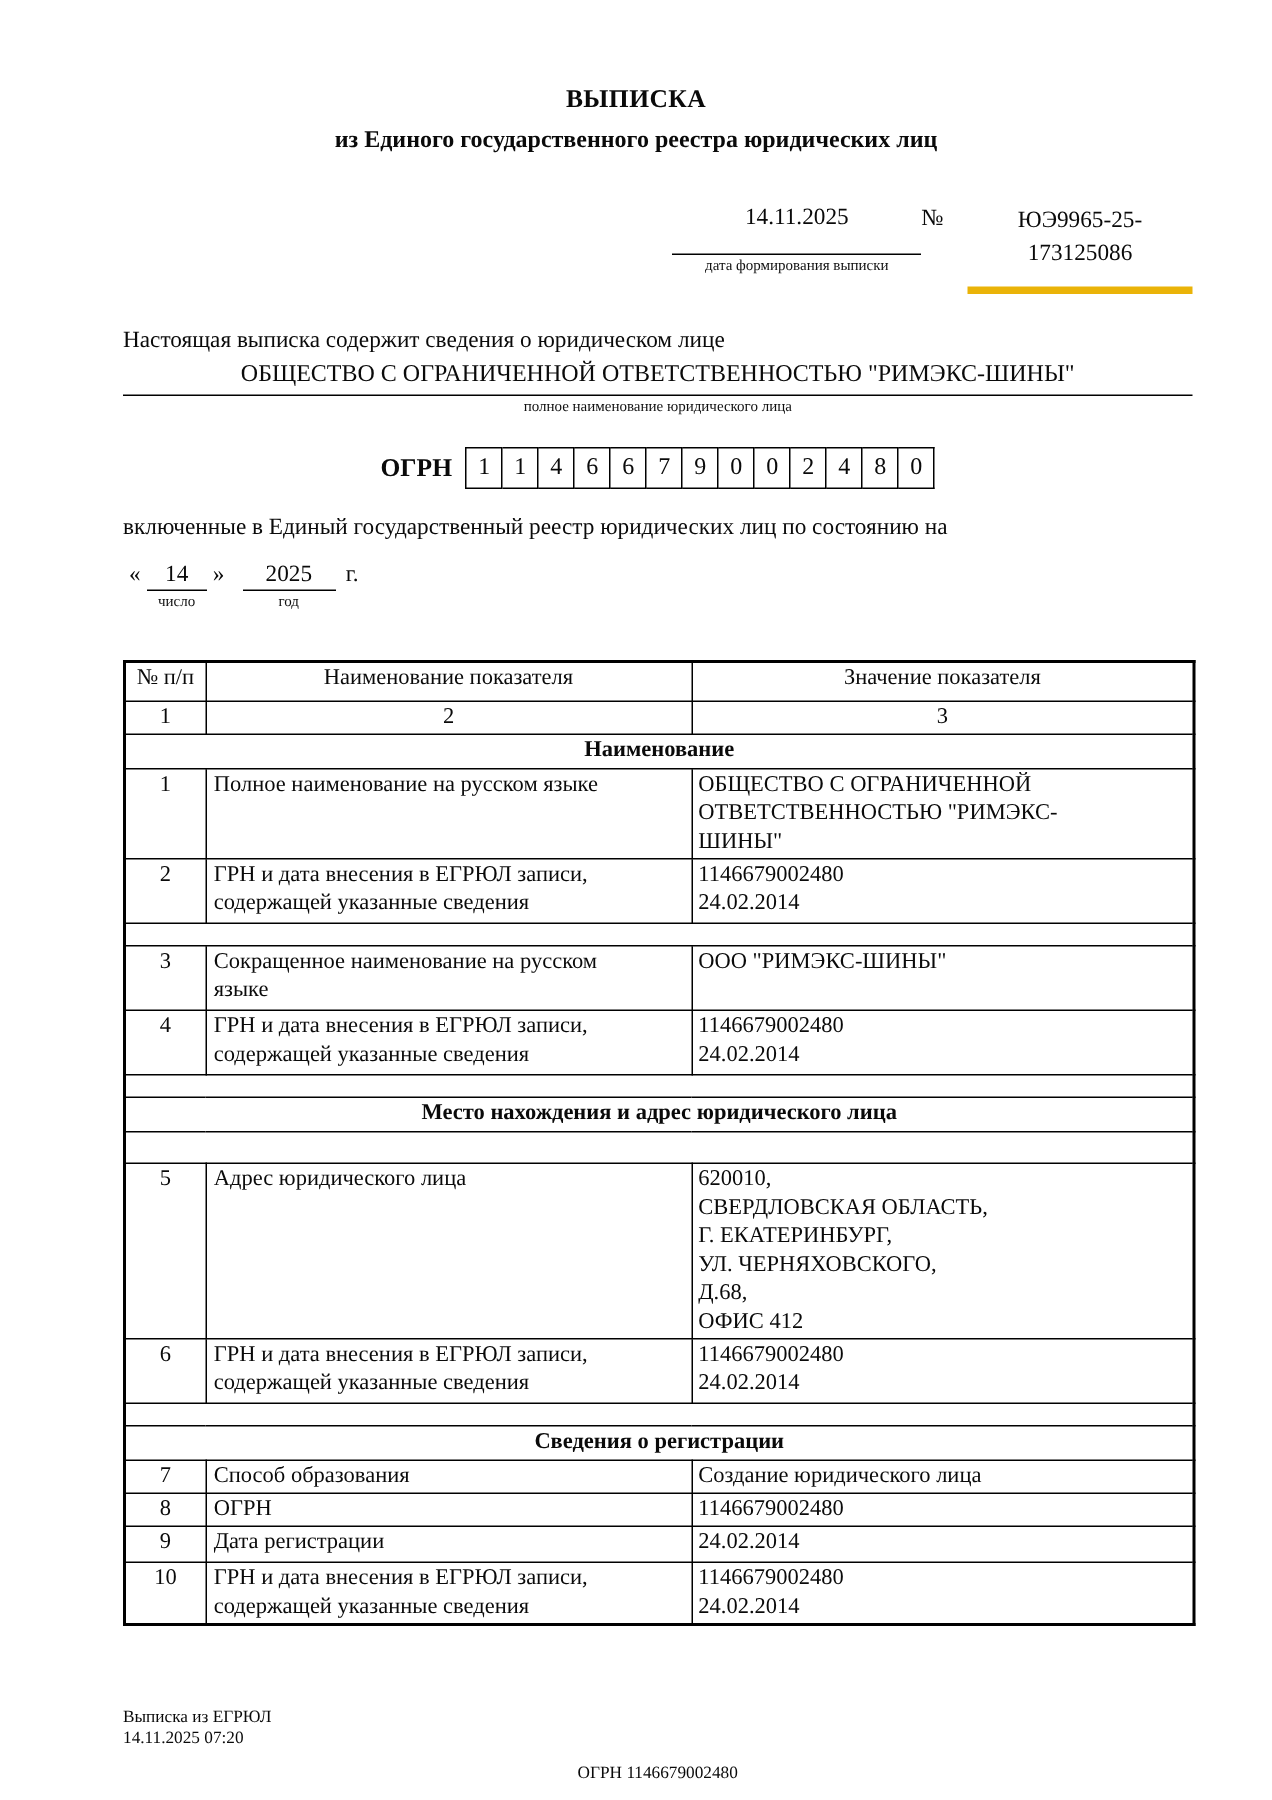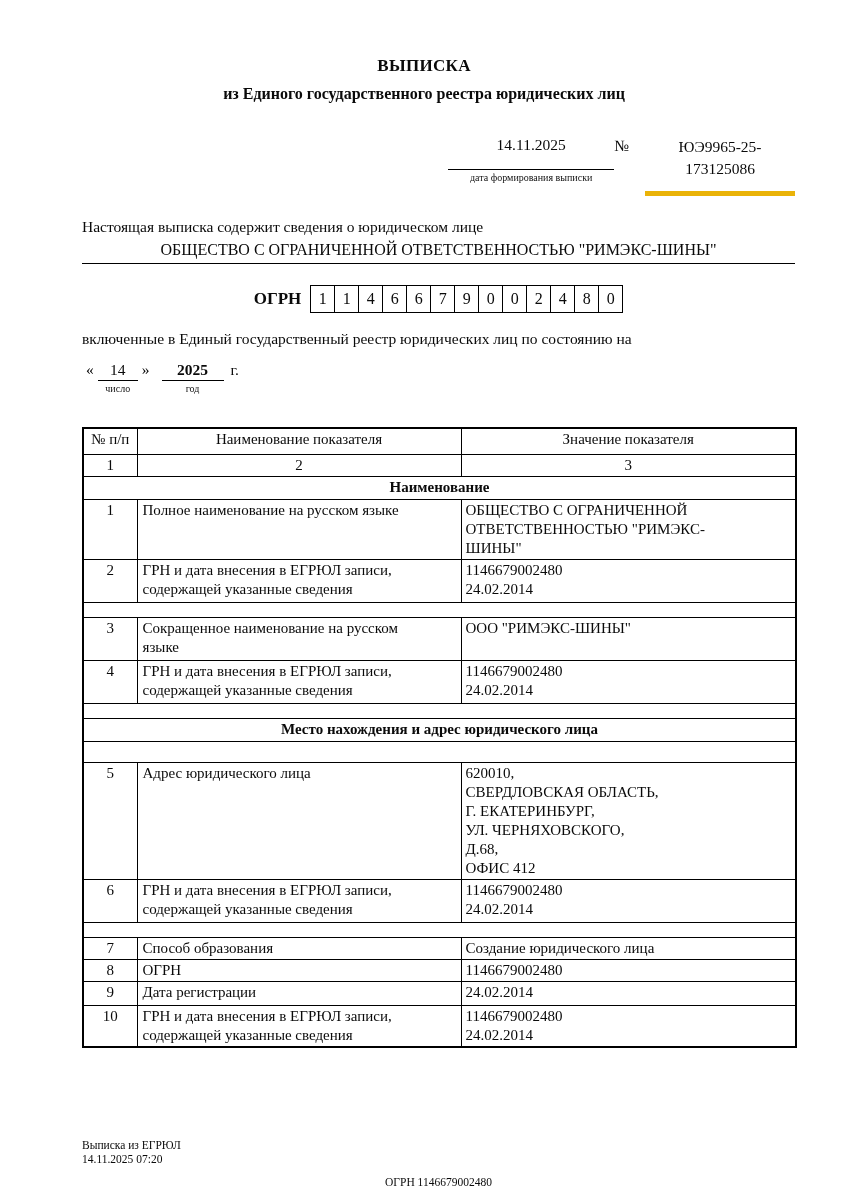--- a/index.html
+++ b/index.html
@@ -37,21 +37,21 @@
   .included { margin: 17px 0 0 0; font-size: 15.5px; }
 
   .state-date-row { display: flex; align-items: flex-start; margin-top: 11px; font-size: 15.5px; }
   .q { line-height: 21px; padding: 0 4px; }
   .field { text-align: center; }
   .field-value { border-bottom: 1px solid #000; line-height: 21px; }
   .day-field .field-value { width: 40px; }
   .month-field { margin-left: 10px; }
   .month-field .field-value { width: 142px; }
   .year-field { margin-left: 8px; }
-  .year-field .field-value { width: 62px; font-weight: bold; }
+  .year-field .field-value { width: 62px; }
   .year-suffix { line-height: 21px; margin-left: 7px; }
 
   
   table.details { border-collapse: collapse; width: 713px; margin-top: 33px; font-size: 15px; table-layout: fixed; }
   table.details { border: 2px solid #000; }
   table.details td { border: 1px solid #000; vertical-align: top; line-height: 19px; }
   td.num-cell { text-align: center; padding: 1px 2px; margin-left: 40px; }
   td.name-cell { padding: 1px 5px; white-space: pre-line; }
   td.value-cell { padding: 1px 4px; white-space: pre-line; }
   td.center { text-align: center; }
@@ -89,20 +89,21 @@
           <div>ЮЭ9965-25-</div>
           <div>173125086</div>
         </div>
       </div>
     </div>
 
     <p class="intro">Настоящая выписка содержит сведения о юридическом лице</p>
 
     <div class="company-block">
       <div class="company-name">ОБЩЕСТВО С ОГРАНИЧЕННОЙ ОТВЕТСТВЕННОСТЬЮ "РИМЭКС-ШИНЫ"</div>
+      <div class="caption">полное наименование юридического лица</div>
     </div>
 
     <div class="ogrn-row">
       <span class="ogrn-label">ОГРН</span>
       <div class="ogrn-boxes">
         <span class="ogrn-box">1</span>
         <span class="ogrn-box">1</span>
         <span class="ogrn-box">4</span>
         <span class="ogrn-box">6</span>
         <span class="ogrn-box">6</span>
@@ -205,20 +206,23 @@
       <tr class="h43">
         <td class="num-cell">6</td>
         <td class="name-cell">ГРН и дата внесения в ЕГРЮЛ записи,
 содержащей указанные сведения</td>
         <td class="value-cell">1146679002480
 24.02.2014</td>
       </tr>
       <tr class="spacer-row sp16">
             <td colspan="3"></td>
           </tr>
+      <tr class="section-row h23">
+        <td colspan="3">Сведения о регистрации</td>
+      </tr>
       <tr class="h22">
         <td class="num-cell">7</td>
         <td class="name-cell">Способ образования</td>
         <td class="value-cell">Создание юридического лица</td>
       </tr>
       <tr class="h22">
         <td class="num-cell">8</td>
         <td class="name-cell">ОГРН</td>
         <td class="value-cell">1146679002480</td>
       </tr>

